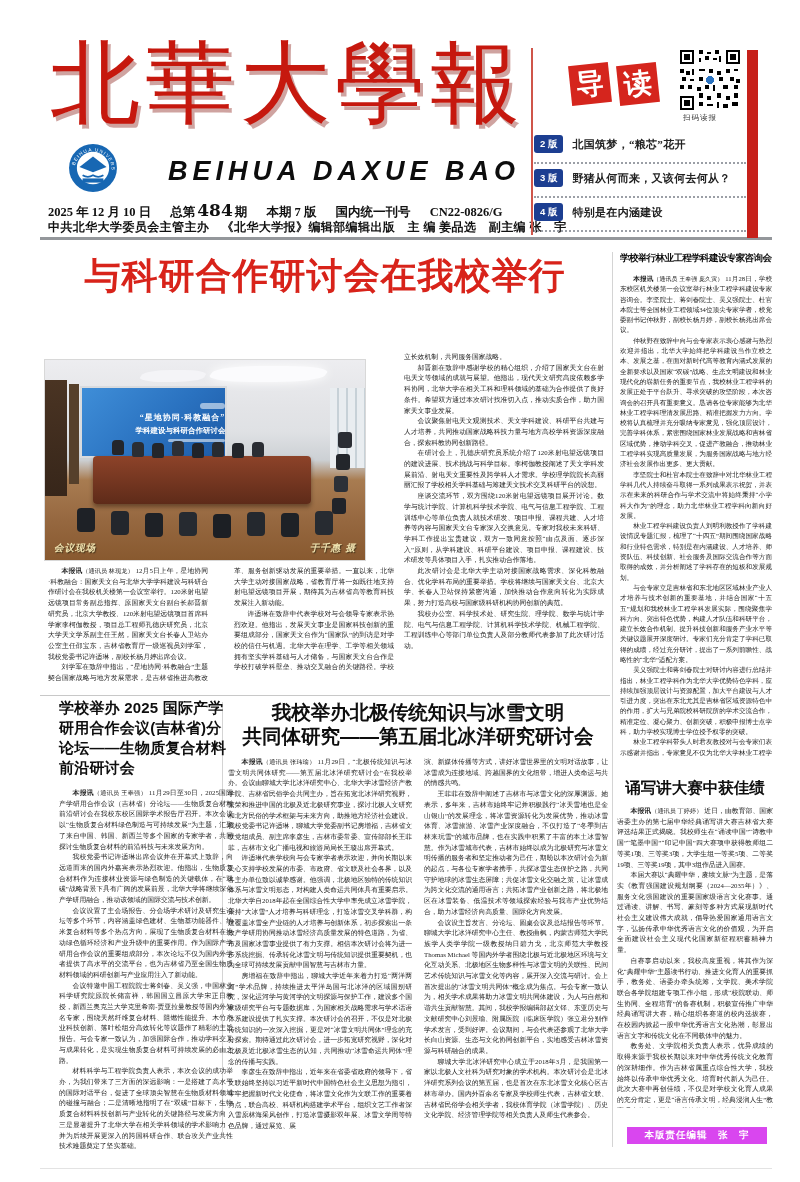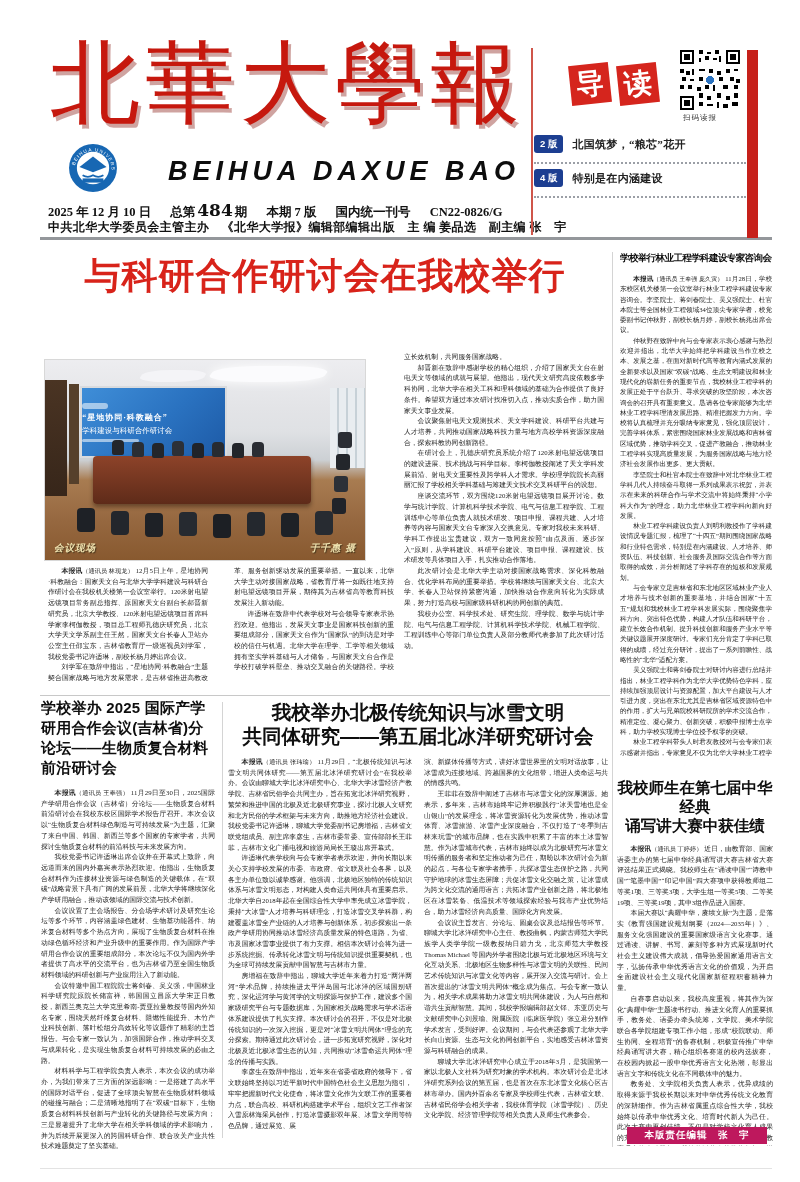--- a/index.html
+++ b/index.html
@@ -67,24 +67,24 @@
   .photo {
     left:45px; top:360px; width:320px; height:200px; overflow:hidden;
     background:linear-gradient(#ededf0 0%,#e3e4e7 24%,#dfe1e4 36%,#ccd0d4 50%,#a87c51 60%,#966840 80%,#88592f 100%);
     box-shadow:0 0 0 1px #d8d8d8;
   }
   .ph { position:absolute; }
   .ph-screen {
     left:11%; top:13%; width:46%; height:36%;
     background:linear-gradient(135deg,#3f8ed8 0%,#2a72c0 55%,#1d5aa6 100%);
     border:2px solid #d9dbde; color:#fff; display:flex; flex-direction:column;
-    align-items:flex-start; justify-content:center; gap:3px; text-align:center;
+    align-items:flex-end; justify-content:center; gap:3px; text-align:center;
   }
   .ph-screen .t1 { font-size:8px; font-weight:bold; letter-spacing:1px; }
-  .ph-screen .t2 { font-size:7.5px; font-weight:normal; }
+  .ph-screen .t2 { font-size:7.5px; font-weight:bold; }
   .ph-screen .bar { width:40%; height:3px; background:rgba(255,255,255,.55); border-radius:2px; }
   .wm { position:absolute; bottom:5px; font:bold italic 9.5px "DejaVu Serif",serif; color:#efe2af; text-shadow:1px 1px 1px #47371c; letter-spacing:1px; }
   .wm-l { left:9px; } .wm-r { right:9px; }
 
   
   .hr-main { left:40px; top:695px; width:570px; height:1px; background:#c8c8c8; }
   .v-right { left:612px; top:252px; width:1px; height:895px; background:#d4d4d4; }
   .v-left  { left:222px; top:702px; width:1px; height:436px; background:#d4d4d4; }
   .hr-bottom { left:40px; top:1168px; width:732px; height:1px; background:#e3e3e3; }
 
@@ -98,26 +98,26 @@
   .art-forestry .body p { font-size:6.6px; line-height:10.3px; }
 
   .art-contest { left:617px; top:778px; width:156px; }
   .art-contest .title {
     text-align:center; font-family:"Liberation Sans",sans-serif; font-weight:900;
     font-size:15.5px; line-height:19px; color:#0e0e0e;
   }
   .art-contest .body { margin-top:9px; height:302px; overflow:hidden; }
 
   .editor-box {
-    left:627px; top:1127px; width:140px; height:17px; background:#be185d; color:#fff;
+    left:627px; top:1127px; width:140px; height:17px; background:#d946ef; color:#fff;
     font-family:"Liberation Sans",sans-serif; font-weight:bold; font-size:9.5px;
     letter-spacing:1px; display:flex; align-items:center; justify-content:center;
   }
 
-  .art-biomass { left:41px; top:698px; width:174px; }
+  .art-biomass { left:59px; top:698px; width:174px; }
   .art-biomass .title {
     font-family:"Liberation Sans",sans-serif; font-weight:900; font-size:15px;
     line-height:20px; color:#0e0e0e; letter-spacing:.2px;
   }
   .art-biomass .body { margin-top:10px; height:366px; overflow:hidden; }
 
   .art-arctic { left:228px; top:700px; width:380px; }
   .art-arctic .title {
     text-align:center; font-family:"Liberation Sans",sans-serif; font-weight:900;
     font-size:19.5px; line-height:24px; color:#0e0e0e;
@@ -223,20 +223,24 @@
   </svg>
 </div>
 <div class="abs qr-caption">扫码读报</div>
 
 <div class="abs dd-list">
   <div class="dd-item">
     <span class="dd-badge">2 版</span>
     <span class="dd-title">北国筑梦，“粮芯”花开</span>
   </div>
   <div class="dd-item">
+    <span class="dd-badge">3 版</span>
+    <span class="dd-title">野猪从何而来，又该何去何从？</span>
+  </div>
+  <div class="dd-item">
     <span class="dd-badge">4 版</span>
     <span class="dd-title">特别是在内涵建设</span>
   </div>
 </div>
 <div class="abs dd-redbar"></div>
 
 <div class="abs main-headline">
   <div>与科研合作研讨会在我校举行</div>
 </div>
 
@@ -318,21 +322,20 @@
     <p>李彦生在致辞中指出，近年来在省委省政府的领导下，省文联始终坚持以习近平新时代中国特色社会主义思想为指引，牢牢把握新时代文化使命，将冰雪文化作为文联工作的重要着力点，联合高校、科研机构搭建学术平台，组织文艺工作者深入雪原林海采风创作，打造冰雪摄影双年展、冰雪文学周等特色品牌，通过展览、展</p>
     <p class="cont">演、新媒体传播等方式，讲好冰雪世界里的文明对话故事，让冰雪成为连接地域、跨越国界的文化纽带，增进人类命运与共的情感共鸣。</p>
     <p>王菲菲在致辞中阐述了吉林市与冰雪文化的深厚渊源。她表示，多年来，吉林市始终牢记并积极践行“冰天雪地也是金山银山”的发展理念，将冰雪资源转化为发展优势，推动冰雪体育、冰雪旅游、冰雪产业深度融合，不仅打造了“冬季到吉林来玩雪”的城市品牌，也在实践中积累了丰富的本土冰雪智慧。作为冰雪城市代表，吉林市始终以成为北极研究与冰雪文明传播的服务者和坚定推动者为己任，期盼以本次研讨会为新的起点，与各位专家学者携手，共探冰雪生态保护之路，共同守护地球的冰雪生态屏障；共促冰雪文化交融之策，让冰雪成为跨文化交流的通用语言；共拓冰雪产业创新之路，将北极地区在冰雪装备、低温技术等领域探索经验与我市产业优势结合，助力冰雪经济向高质量、国际化方向发展。</p>
     <p>会议设主旨发言、分论坛、圆桌会议及总结报告等环节。聊城大学北冰洋研究中心主任、教授曲枫，内蒙古师范大学民族学人类学学院一级教授纳日碧力戈，北京师范大学教授 Thomas Michael 等国内外学者围绕北极与近北极地区环境与文化互动关系、北极地区生物多样性与冰雪文明的关联性、民间艺术传统知识与冰雪文化等内容，展开深入交流与研讨。会上首次提出的“冰雪文明共同体”概念成为焦点。与会专家一致认为，相关学术成果将助力冰雪文明共同体建设，为人与自然和谐共生贡献智慧。其间，我校学报编辑部赵文铎、东亚历史与文献研究中心刘景瑜、附属医院（临床医学院）张立君分别作学术发言，受到好评。会议期间，与会代表还参观了北华大学长白山资源、生态与文化协同创新平台，实地感受吉林冰雪资源与科研融合的成果。</p>
     <p>聊城大学北冰洋研究中心成立于2018年3月，是我国第一家以北极人文社科为研究对象的学术机构。本次研讨会是北冰洋研究系列会议的第五届，也是首次在东北冰雪文化核心区吉林市举办。国内外百余名专家及学校师生代表，吉林省文联、吉林省民俗学会相关学者，我校体育学院（冰雪学院）、历史文化学院、经济管理学院等相关负责人及师生代表参会。</p>
   </div>
 </div>
 
 <div class="abs art-contest">
   <div class="title">
-    <div>我校师生在第七届中华经典</div>
     <div>诵写讲大赛中获佳绩</div>
   </div>
   <div class="body bodytext">
     <p><b class="lead">本报讯</b><span class="byline">（通讯员 丁婷婷）</span><span>近日，由教育部、国家语委主办的第七届中华经典诵写讲大赛吉林省大赛评选结果正式揭晓。我校师生在“诵读中国”“诗教中国”“笔墨中国”“印记中国”四大赛项中获得教师组二等奖1项、三等奖3项，大学生组一等奖5项、二等奖19项、三等奖19项，其中3组作品进入国赛。</span></p>
     <p>本届大赛以“典耀中华，赓续文脉”为主题，是落实《教育强国建设规划纲要（2024—2035年）》、服务文化强国建设的重要国家级语言文化赛事。通过诵读、讲解、书写、篆刻等多种方式展现新时代社会主义建设伟大成就，倡导热爱国家通用语言文字，弘扬传承中华优秀语言文化的价值观，为开启全面建设社会主义现代化国家新征程积蓄精神力量。</p>
     <p>自赛事启动以来，我校高度重视，将其作为深化“典耀中华”主题读书行动、推进文化育人的重要抓手，教务处、语委办牵头统筹，文学院、美术学院联合各学院组建专项工作小组，形成“校院联动、师生协同、全程培育”的备赛机制，积极宣传推广中华经典诵写讲大赛，精心组织各赛道的校内选拔赛，在校园内掀起一股中华优秀语言文化热潮，彰显出语言文字和传统文化在不同载体中的魅力。</p>
     <p>教务处、文学院相关负责人表示，优异成绩的取得来源于我校长期以来对中华优秀传统文化教育的深耕细作。作为吉林省属重点综合性大学，我校始终以传承中华优秀文化、培育时代新人为己任。此次大赛中再创佳绩，不仅是对学校文化育人成果的充分肯定，更是“语言传承文明，经典浸润人生”教育理念的生动践行。我校将以此次获奖为契机，进一步深化中华经典教育改革，推动经典文化与专业建设、思政教育深度融合，培养更多兼具专业素养与文化情怀的优秀人才，为建设教育强国、文化强国建设贡献北华力量。</p>
   </div>
 </div>
 

